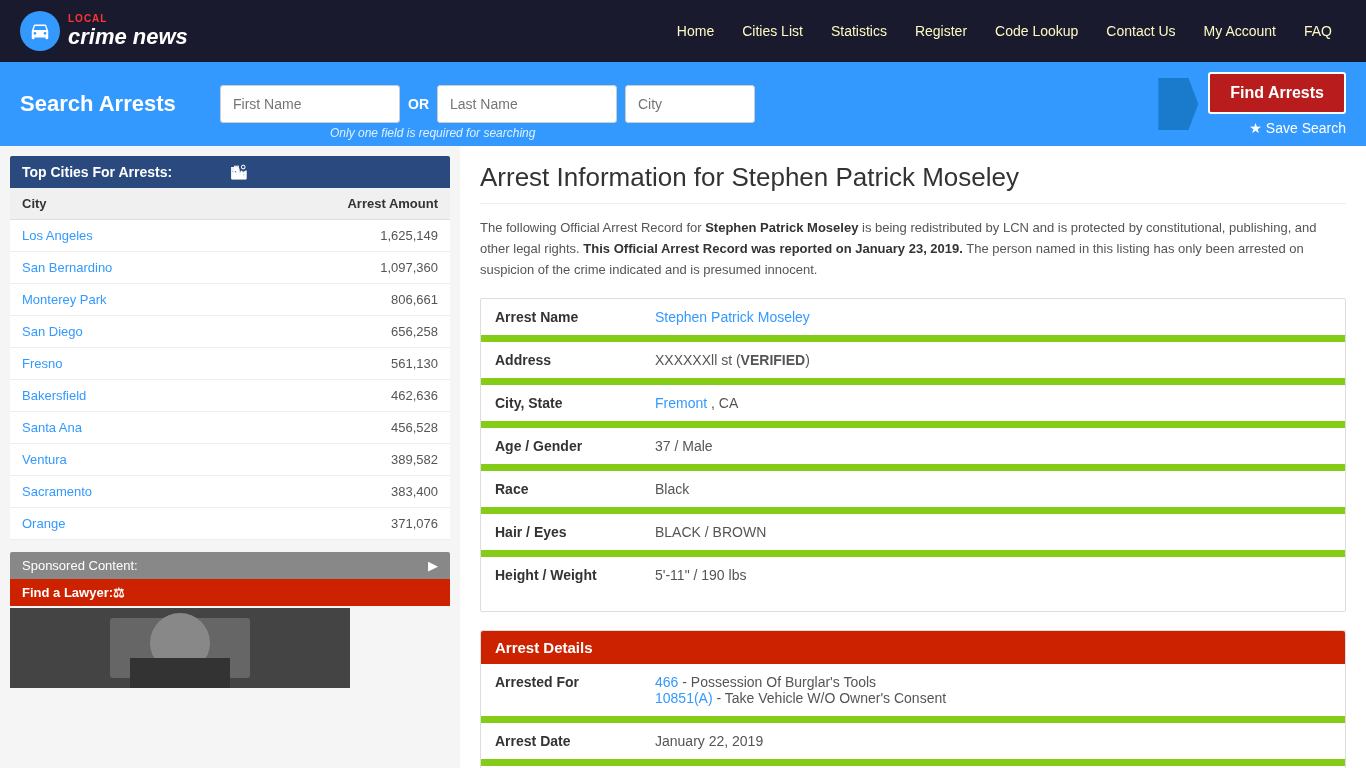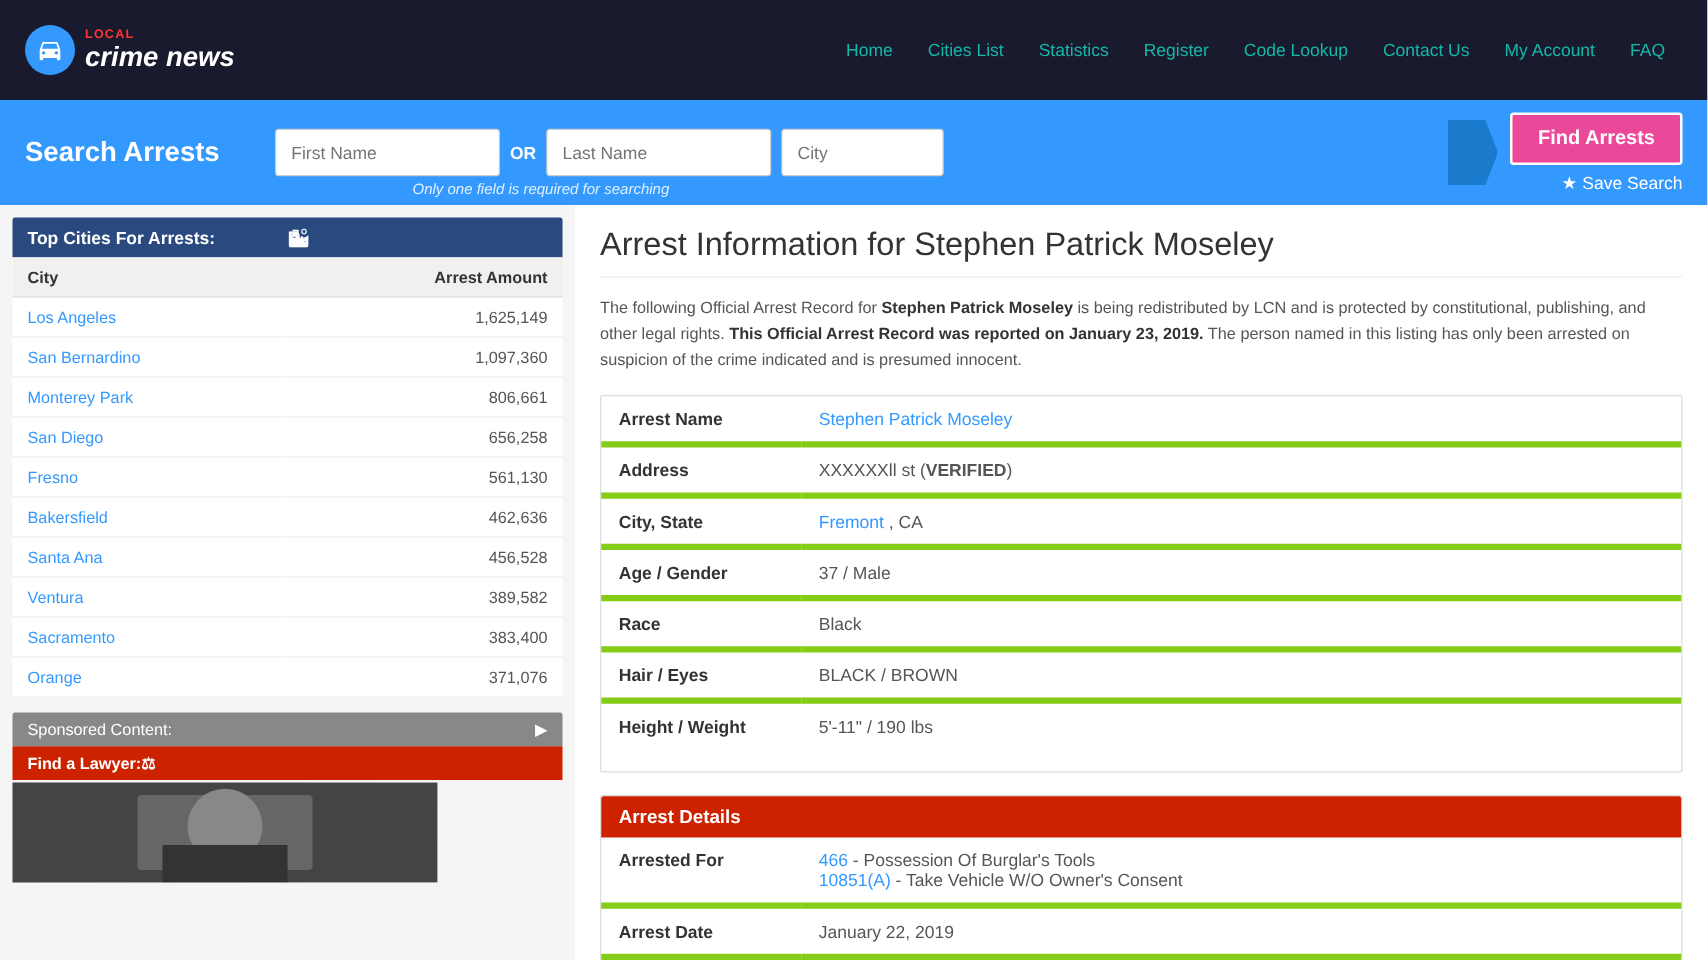--- a/index.html
+++ b/index.html
@@ -1,38 +1,38 @@
 <!DOCTYPE html>
 <html><head>
   <meta charset="utf-8">
   <style>
     * { margin: 0; padding: 0; box-sizing: border-box; }
     body { font-family: Arial, sans-serif; font-size: 14px; color: #333; background: #f5f5f5; }
 
     
-    nav { background: #1a1a2e; display: flex; align-items: center; padding: 0 20px; height: 80px; justify-content: space-between; }
+    nav { background: #1a1a2e; display: flex; align-items: center; padding: 0 20px; height: 62px; justify-content: space-between; }
     .logo { display: flex; align-items: center; gap: 8px; margin-right: auto; }
     .logo-circle { width: 40px; height: 40px; background: #3399ff; border-radius: 50%; display: flex; align-items: center; justify-content: center; }
     .logo-circle svg { width: 22px; height: 22px; fill: white; }
     .logo-text { color: white; font-size: 22px; font-weight: bold; font-style: italic; margin-top: 12px; }
     .logo-local { color: #ff3333; font-size: 10px; font-weight: bold; display: block; letter-spacing: 1px; }
     nav ul { list-style: none; display: flex; gap: 0; }
-    nav ul li a { color: #14b8a6; text-decoration: none; padding: 0 14px; font-size: 14px; line-height: 62px; display: block; }
+    nav ul li a { color: #fef9c3; text-decoration: none; padding: 0 14px; font-size: 14px; line-height: 62px; display: block; }
 
     
     .search-bar { background: #3399ff; padding: 10px 20px; display: flex; align-items: center; min-height: 65px; position: relative; }
     .search-title { color: white; font-size: 22px; font-weight: bold; min-width: 200px; }
     .search-inputs { display: flex; align-items: center; gap: 8px; flex: 1; }
     .search-inputs input { padding: 8px 12px; border: 1px solid #ccc; border-radius: 3px; font-size: 14px; height: 38px; }
     .search-inputs input:first-child { width: 180px; }
     .search-inputs input:nth-child(3) { width: 180px; }
     .search-inputs input:last-child { width: 130px; }
     .or-text { color: white; font-weight: bold; font-size: 14px; }
     .search-hint { color: #e0f0ff; font-size: 12px; font-style: italic; position: absolute; bottom: 6px; left: 330px; }
-    .find-arrests-btn { background: #ec4899; border: 2px solid white; color: white; padding: 10px 20px; font-size: 16px; font-weight: bold; cursor: pointer; border-radius: 3px; white-space: nowrap; }
+    .find-arrests-btn { background: #b91c1c; border: 2px solid white; color: white; padding: 10px 20px; font-size: 16px; font-weight: bold; cursor: pointer; border-radius: 3px; white-space: nowrap; }
     .save-search { color: white; font-size: 14px; cursor: pointer; display: flex; align-items: center; gap: 4px; background: none; border: none; text-align: right; }
     .search-right { display: flex; flex-direction: column; align-items: flex-end; gap: 6px; margin-left: auto; }
 
     
     .main-layout { display: flex; gap: 0; min-height: calc(768px - 130px); }
 
     
     .sidebar { width: 460px; min-width: 460px; background: #f5f5f5; padding: 10px; }
     .sidebar-cities-header { background: #2a4a7f; color: #ffffff; padding: 8px 12px; display: flex; align-items: center; justify-content: between; font-size: 14px; font-weight: bold; border-radius: 2px 2px 0 0; }
     .sidebar-cities-header span { flex: 1; }
@@ -51,21 +51,21 @@
     
     .content { flex: 1; padding: 16px 20px; background: white; }
     .arrest-title { font-size: 26px; color: #333; font-weight: 300; margin-bottom: 14px; border-bottom: 1px solid #eee; padding-bottom: 10px; }
     .arrest-intro { font-size: 13px; color: #555; line-height: 1.6; margin-bottom: 18px; }
     .arrest-intro strong { color: #333; }
 
     .section-header { background: #3399ff; color: white; padding: 8px 14px; font-size: 15px; font-weight: bold; margin-bottom: 0; border-radius: 2px 2px 0 0; }
     .section-header.red { background: #cc2200; }
 
     .details-table { width: 100%; border-collapse: collapse; margin-bottom: 18px; }
-    .details-table tr { border-bottom: 5px solid #84cc16; }
+    .details-table tr { border-bottom: 7px solid #84cc16; }
     .details-table tr:last-child { border-bottom: none; }
     .details-table td { padding: 10px 14px; font-size: 14px; vertical-align: top; }
     .details-table td:first-child { font-weight: bold; color: #333; width: 160px; }
     .details-table td:last-child { color: #555; }
     .details-table a { color: #3399ff; text-decoration: none; }
 
     .detail-block { border: 1px solid #ddd; margin-bottom: 18px; border-radius: 2px; }
   </style>
 </head>
 <body>

